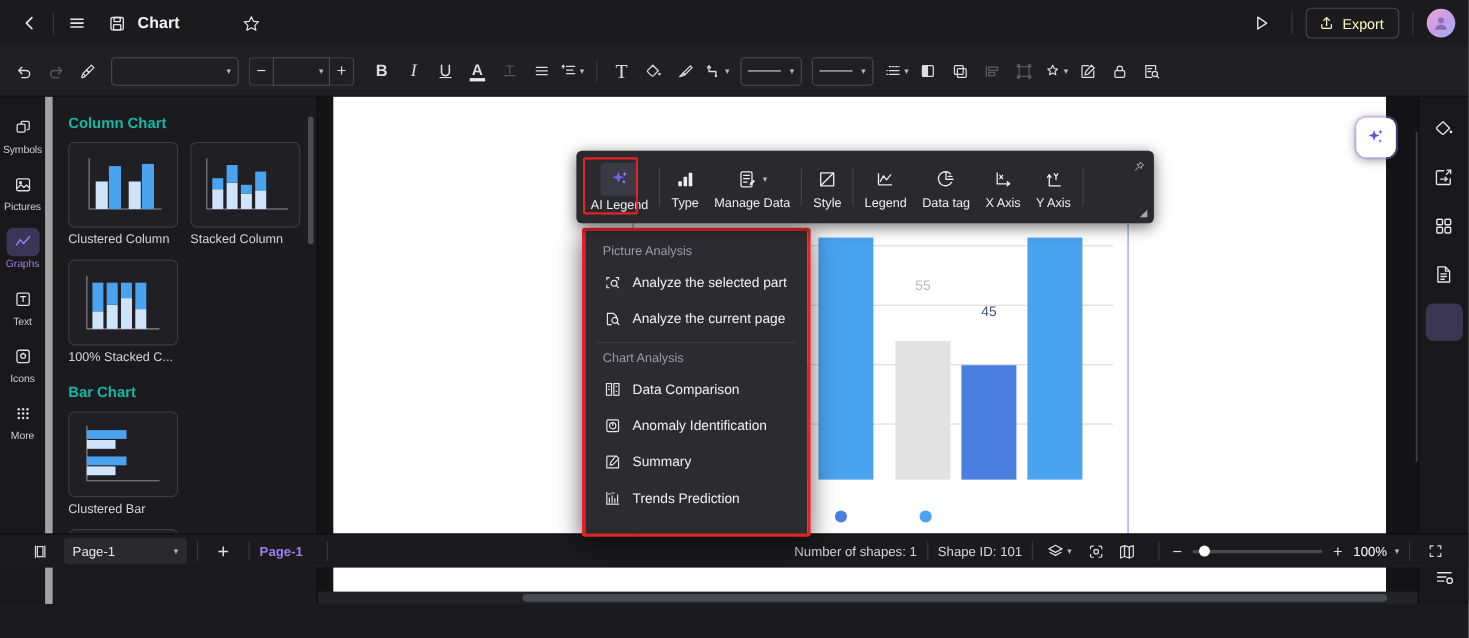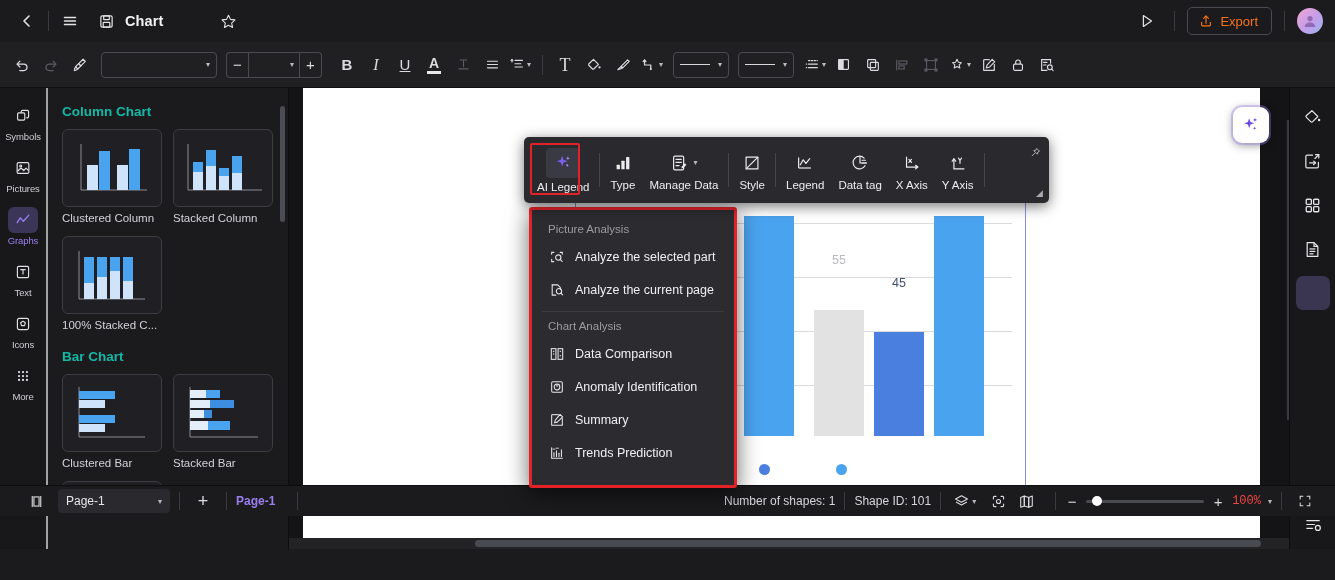--- a/index.html
+++ b/index.html
@@ -21,21 +21,21 @@
     width: 30px; height: 30px; display: flex; align-items: center; justify-content: center;
     border-radius: 4px; color: #e3e3e6; cursor: pointer;
   }
   .tb-sep { width: 1px; height: 20px; background: #3a3a40; margin: 0 6px; }
   .doc-title { font-size: 14.5px; font-weight: bold; color: #f2f2f4; margin-left: 4px; letter-spacing: .1px; }
   .spacer { flex: 1 1 auto; }
   .export-btn {
     display: flex; align-items: center; gap: 7px;
     height: 28px; padding: 0 13px 0 11px;
     border: 1px solid #4a4a52; border-radius: 5px;
-    font-size: 13px; color: #f97316; cursor: pointer;
+    font-size: 13px; color: #fef9c3; cursor: pointer;
   }
   .avatar {
     width: 26px; height: 26px; border-radius: 50%;
     background: linear-gradient(135deg,#f0a8d0 0%, #c89ce8 50%, #9ab4f0 100%);
     display:flex; align-items:center; justify-content:center;
     cursor: pointer;
   }
   .avatar svg { opacity: .55; }
 
   
@@ -73,21 +73,21 @@
   .fb .glyphtxt { font-size: 15px; font-weight: bold; line-height: 1; }
   .fb .glyphtxt.it { font-style: italic; font-family: "Liberation Serif", serif; font-size: 16px; font-weight: normal;}
   .fb .glyphtxt.un { text-decoration: underline; font-weight: normal; font-size: 15px;}
   .fb .glyphtxt.serifT { font-family: "Liberation Serif", serif; font-size: 18px; font-weight: normal; }
   .linepreview { width: 36px; height: 1px; background: #d8d8dc; }
   .caret { font-size: 8px; color: #b8b8bf; }
 
   
   .railL {
     position: absolute; left: 0; top: 88px; width: 48px; height: 461px;
-    background: #18181a; border-right: 2px solid #a3a3a3;
+    background: #18181a; border-right: 7px solid #a3a3a3;
     display: flex; flex-direction: column; align-items: center; padding-top: 10px;
   }
   .rail-item {
     width: 44px; display: flex; flex-direction: column; align-items: center;
     gap: 2px; padding: 5px 0 4px; cursor: pointer; margin-bottom: 4px;
   }
   .rail-ico {
     width: 30px; height: 26px; display: flex; align-items: center; justify-content: center;
     border-radius: 6px; color: #e0e0e4;
   }
@@ -229,21 +229,21 @@
     display: flex; align-items: center; justify-content: space-between;
     padding: 0 8px; margin-left: 8px; font-size: 12px; color: #e6e6ea; cursor: pointer;
   }
   .sb-sep { width: 1px; height: 18px; background: #3a3a40; margin: 0 9px; }
   .page-tab { font-size: 12px; color: #9b7ff0; font-weight: bold; cursor: pointer; }
   .st-txt { font-size: 12px; color: #d6d6dc; white-space: nowrap; }
   .zoom-wrap { display: flex; align-items: center; gap: 7px; }
   .zoom-track { width: 118px; height: 3px; background: #4a4a52; border-radius: 2px; position: relative; cursor: pointer; }
   .zoom-knob { position: absolute; left: 6px; top: -3.5px; width: 10px; height: 10px; border-radius: 50%; background: #fff; }
   .zoom-pm { font-size: 15px; color: #dcdce0; cursor: pointer; width: 14px; text-align: center; }
-  .zoom-val { font-size: 12px; color: #ef4444; cursor: pointer; font-family: Liberation Mono, monospace; }
+  .zoom-val { font-size: 12px; color: #ffffff; cursor: pointer; }
 </style>
 </head>
 <body>
 
 <div class="app">
 
   <div class="titlebar">
     <div class="tb-btn" style="margin-left:12px;">
       <svg width="16" height="16" viewBox="0 0 16 16" fill="none" stroke="currentColor" stroke-width="1.6" stroke-linecap="round" stroke-linejoin="round">
           <polyline points="10,3 5,8 10,13"></polyline>
@@ -593,37 +593,20 @@
               <line x1="16" y1="12" x2="16" y2="62" stroke="#8a8a92" stroke-width="1"></line>
               <line x1="16" y1="62" x2="82" y2="62" stroke="#8a8a92" stroke-width="1"></line>
               <rect x="16" y="16" width="36" height="8" fill="#4aa3ef"></rect>
               <rect x="16" y="25" width="26" height="8" fill="#cfe4fa"></rect>
               <rect x="16" y="40" width="36" height="8" fill="#4aa3ef"></rect>
               <rect x="16" y="49" width="26" height="8" fill="#cfe4fa"></rect>
             </svg>
           </div>
           <div class="thumb-lb">Clustered Bar</div>
         </div>
-        <div class="thumb-cell">
-          <div class="thumb">
-            <svg width="100" height="78" viewBox="0 0 100 78">
-              <line x1="16" y1="12" x2="16" y2="62" stroke="#8a8a92" stroke-width="1"></line>
-              <line x1="16" y1="62" x2="84" y2="62" stroke="#8a8a92" stroke-width="1"></line>
-              <rect x="16" y="15" width="16" height="8" fill="#e4eef8"></rect>
-                <rect x="32" y="15" width="14" height="8" fill="#4aa3ef"></rect>
-              <rect x="16" y="25" width="20" height="8" fill="#e4eef8"></rect>
-                <rect x="36" y="25" width="24" height="8" fill="#3d8de0"></rect>
-              <rect x="16" y="35" width="14" height="8" fill="#e4eef8"></rect>
-                <rect x="30" y="35" width="8" height="8" fill="#3d8de0"></rect>
-              <rect x="16" y="46" width="18" height="9" fill="#e4eef8"></rect>
-                <rect x="34" y="46" width="22" height="9" fill="#4aa3ef"></rect>
-            </svg>
-          </div>
-          <div class="thumb-lb">Stacked Bar</div>
-        </div>
       </div>
       <div class="thumbs" style="margin-top:12px;">
         <div class="thumb-cell">
           <div class="thumb" style="height:30px;"></div>
         </div>
       </div>
       <div class="pscroll-track"></div>
       <div class="pscroll-thumb"></div>
     </div>
   </div>

